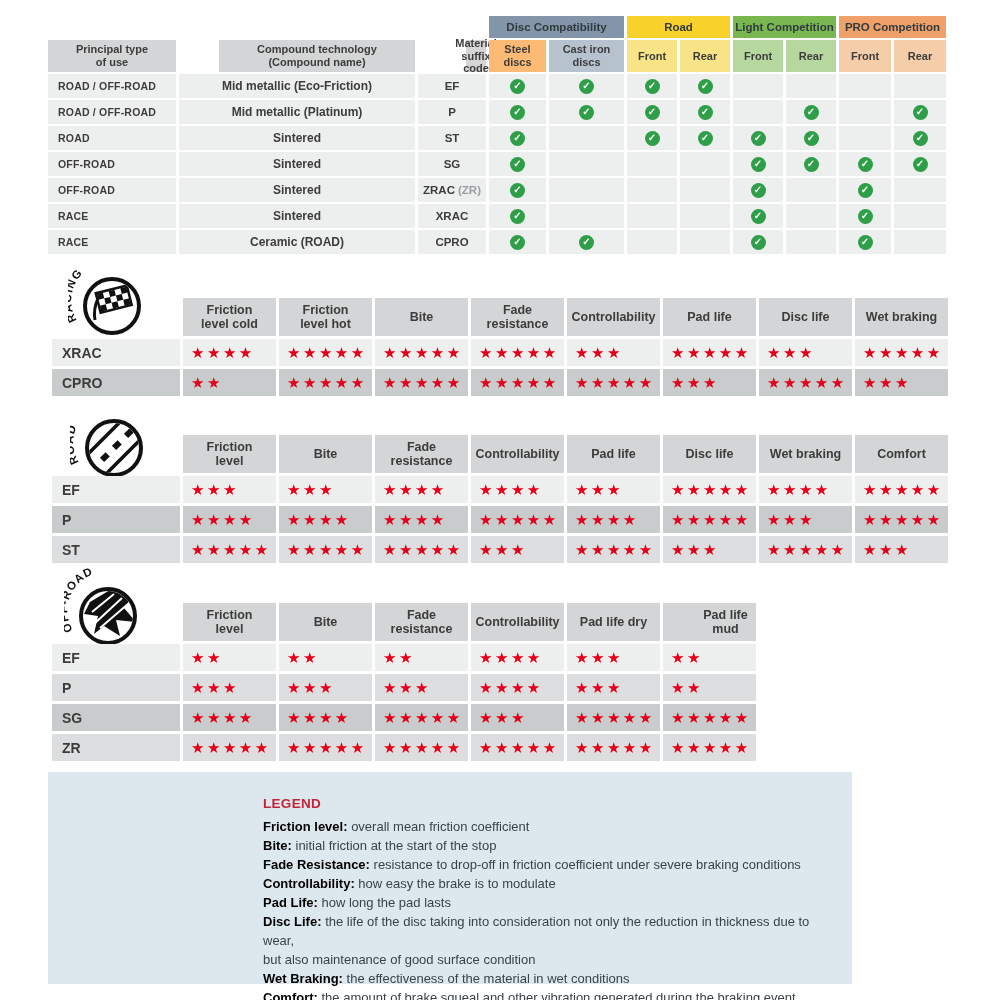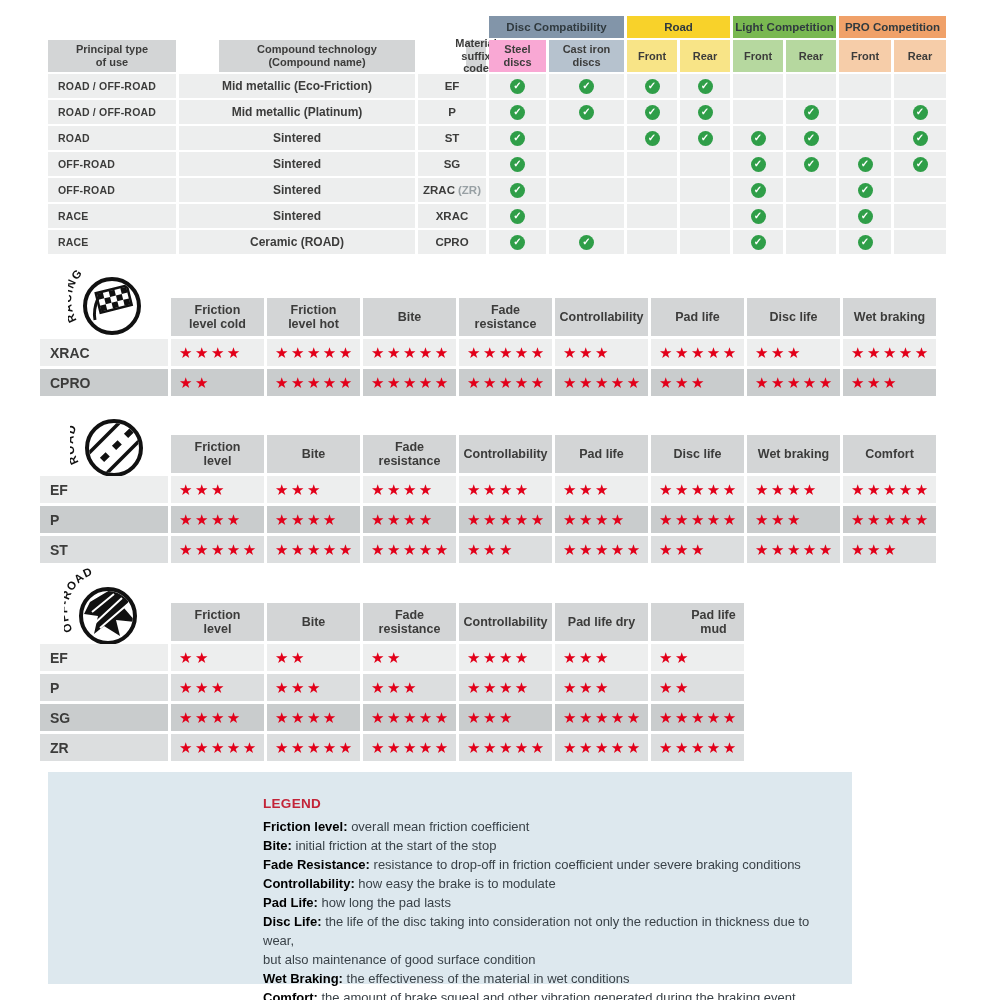--- a/index.html
+++ b/index.html
@@ -30,21 +30,21 @@
   .hcell{display:flex;align-items:center;justify-content:center;text-align:center;font-weight:700;font-size:11px;line-height:1.15;white-space:pre-line;}
   .ucell{background:var(--row-light);display:flex;align-items:center;padding-left:10px;font-weight:700;font-size:10.5px;letter-spacing:.2px;}
   .tcell{background:var(--row-light);display:flex;align-items:center;justify-content:center;font-weight:700;font-size:12px;}
   .ccell{background:var(--row-light);display:flex;align-items:center;justify-content:center;font-weight:700;font-size:11.5px;}
   .ccell .note{color:#98a0a4;margin-left:3px;font-weight:700;}
   .kcell{background:var(--row-light);display:flex;align-items:center;justify-content:center;}
   .chk{width:15px;height:15px;border-radius:50%;background:var(--check);color:#fff;
        display:flex;align-items:center;justify-content:center;font-size:10px;font-weight:700;line-height:1;}
 
   
-  .rt-grid{position:absolute;left:40px;display:grid;column-gap:3px;row-gap:3px;}
+  .rt-grid{position:absolute;left:52px;display:grid;column-gap:3px;row-gap:3px;}
   .rt-grid.racing{top:298px;grid-template-rows:38px 27px 27px;}
   .rt-grid.road{top:435px;grid-template-rows:38px 27px 27px 27px;}
   .rt-grid.offroad{top:603px;grid-template-rows:38px 27px 27px 27px 27px;}
   .rt-hdr{background:var(--hdr-gray);display:flex;align-items:center;justify-content:center;text-align:center;
           font-weight:700;font-size:12.5px;line-height:1.15;white-space:pre-line;}
   .rt-label{display:flex;align-items:center;padding-left:10px;font-weight:700;font-size:14px;}
   .stars{display:flex;align-items:center;padding-left:8px;color:var(--star);
          font-size:15px;letter-spacing:2.5px;line-height:1;}
   .shade-light{background:var(--row-light);}
   .shade-mid{background:var(--row-mid);}
@@ -72,21 +72,21 @@
       <div class="gcell" style="background: rgb(130, 149, 169); grid-area: 1 / 4 / auto / span 2;">Disc Compatibility</div>
       <div class="gcell" style="background: rgb(248, 210, 42); grid-area: 1 / 6 / auto / span 2;">Road</div>
       <div class="gcell" style="background: rgb(121, 184, 81); grid-area: 1 / 8 / auto / span 2;">Light Competition</div>
       <div class="gcell" style="background: rgb(240, 161, 105); grid-area: 1 / 10 / auto / span 2;">PRO Competition</div>
       <div class="hcell" style="background: rgb(211, 213, 214); grid-area: 2 / 1;">Principal type
 of use</div>
       <div class="hcell" style="background: rgb(211, 213, 214); grid-area: 2 / 2; margin-left: 40px;">Compound technology
 (Compound name)</div>
       <div class="hcell" style="background: rgb(211, 213, 214); grid-area: 2 / 3; margin-left: 48px;">Material
 suffix code</div>
-      <div class="hcell" style="background: #f9a8d4; grid-area: 2 / 4;">Steel
+      <div class="hcell" style="background: #fdba74; grid-area: 2 / 4;">Steel
 discs</div>
       <div class="hcell" style="background: rgb(182, 194, 206); grid-area: 2 / 5;">Cast iron
 discs</div>
       <div class="hcell" style="background: rgb(248, 228, 135); grid-area: 2 / 6;">Front</div>
       <div class="hcell" style="background: rgb(248, 228, 135); grid-area: 2 / 7;">Rear</div>
       <div class="hcell" style="background: rgb(182, 216, 159); grid-area: 2 / 8;">Front</div>
       <div class="hcell" style="background: rgb(182, 216, 159); grid-area: 2 / 9;">Rear</div>
       <div class="hcell" style="background: rgb(246, 205, 169); grid-area: 2 / 10;">Front</div>
       <div class="hcell" style="background: rgb(246, 205, 169); grid-area: 2 / 11;">Rear</div>
       <div class="ucell" style="grid-row: 3;">ROAD / OFF-ROAD</div>

